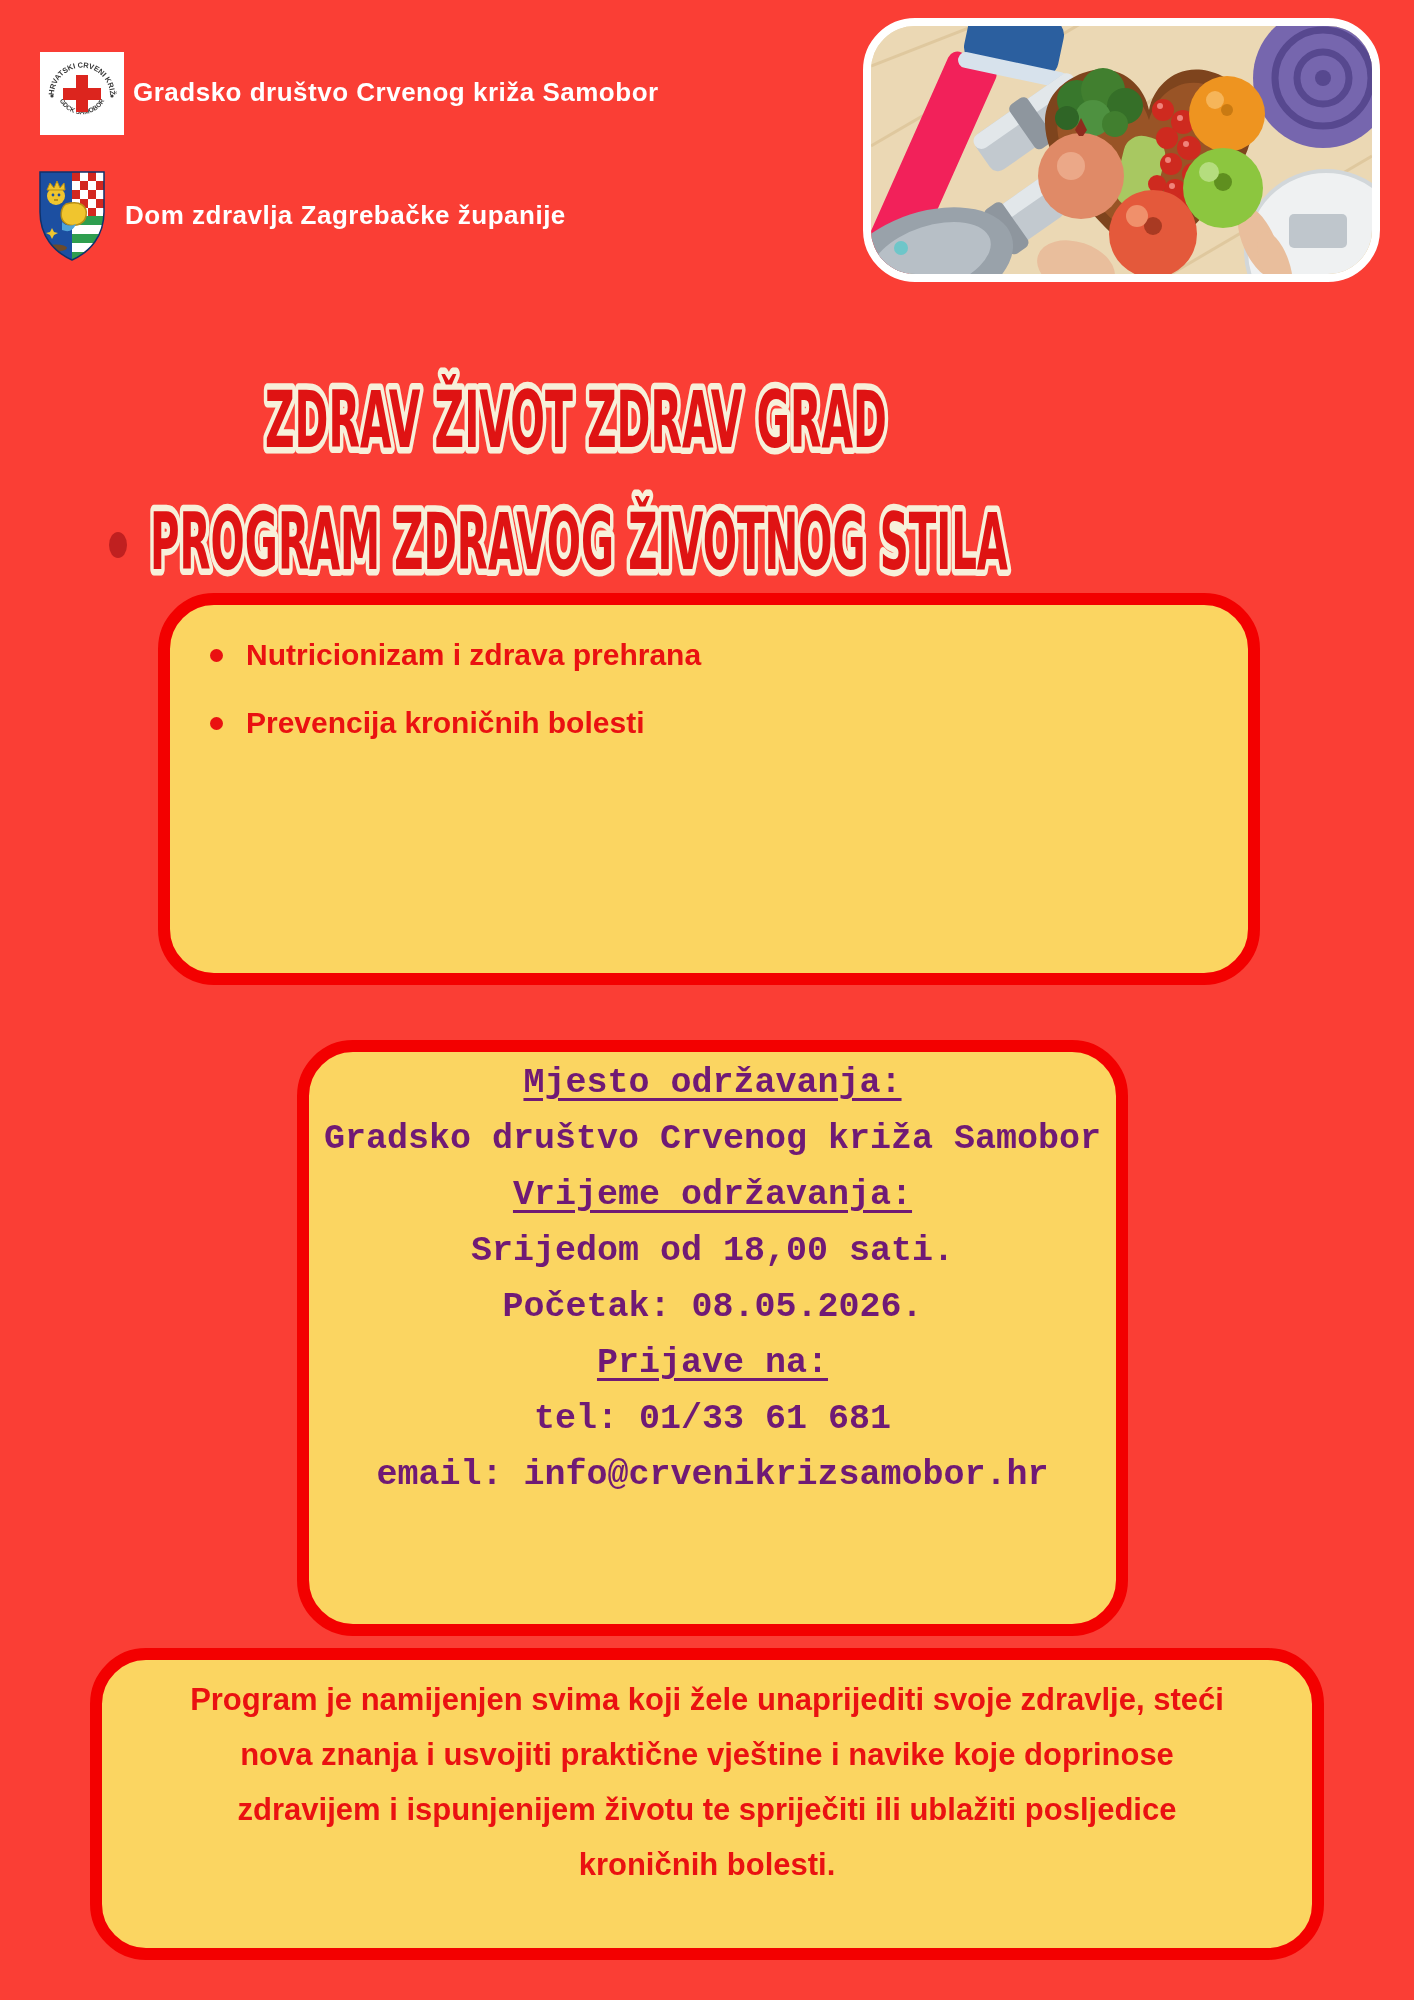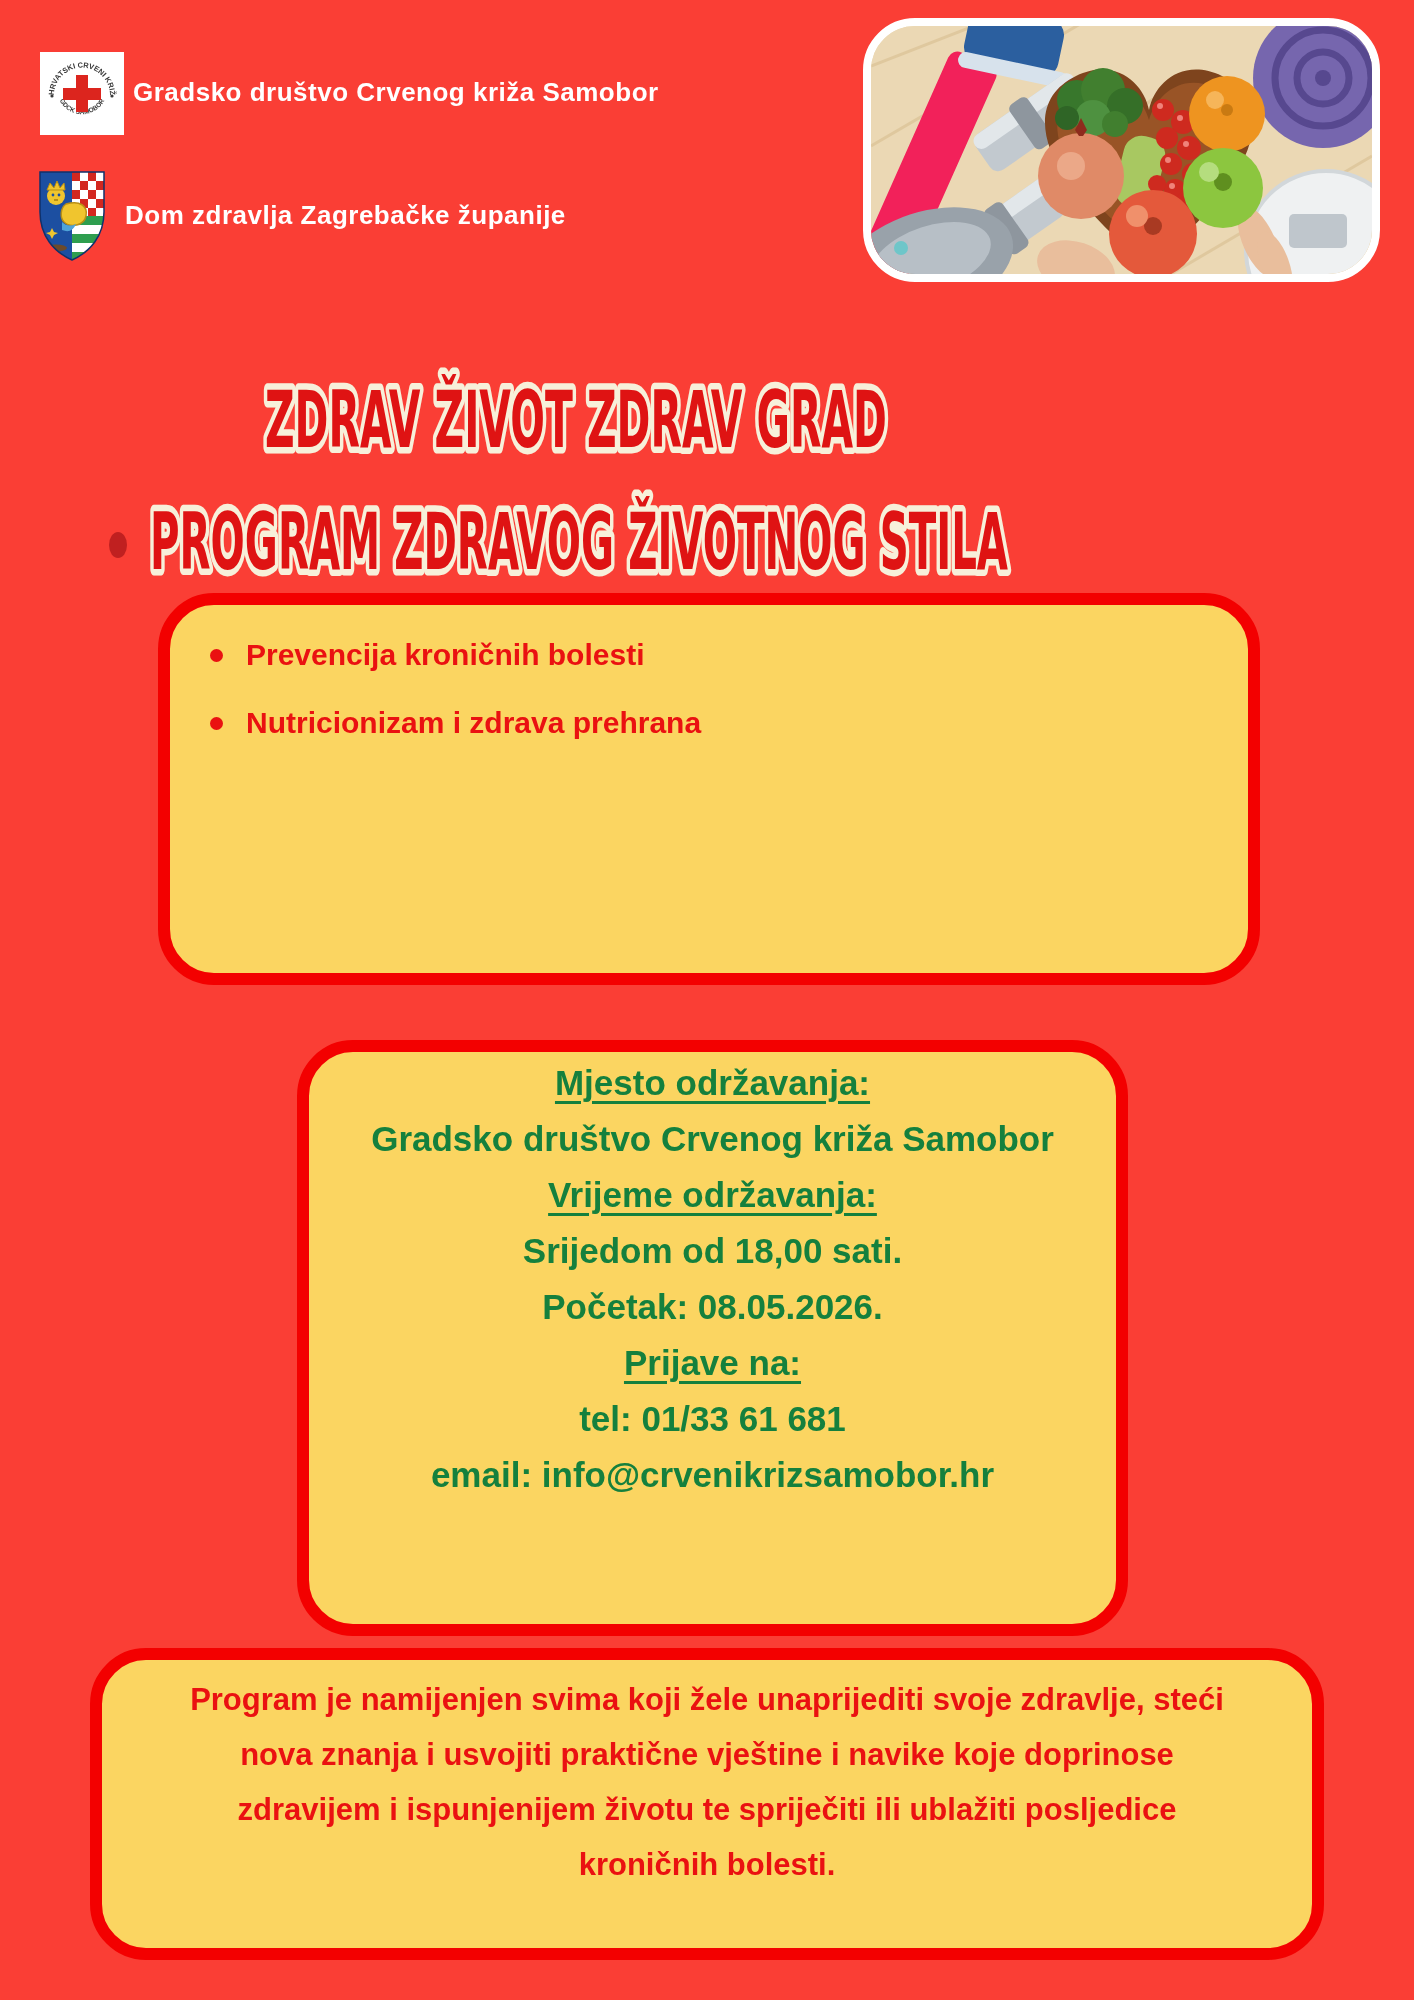--- a/index.html
+++ b/index.html
@@ -39,21 +39,21 @@
   .topics-list li{
     position:relative;font-size:30px;font-weight:700;color:#EA1111;
     line-height:68px;max-width:840px;
   }
   .topics-list li::before{
     content:"";position:absolute;left:-36px;top:28px;width:13px;height:13px;
     border-radius:50%;background:#EA1111;
   }
   .panel-details .inner{padding-top:3px;}
   .panel-details p{
-    margin:0;font-size:35px;font-weight:700;color:#15803d;line-height:56px;
+    margin:0;font-size:35px;font-weight:700;color:#701a75;line-height:56px;font-family:Liberation Mono, monospace;
   }
   .underl{
     text-decoration:underline;text-decoration-thickness:3px;text-underline-offset:6px;
   }
   .panel-about p{
     margin:0;padding:12px 70px 0;font-size:31px;font-weight:700;
     color:#EA1111;line-height:55px;
   }
 </style>
 </head>
@@ -250,22 +250,22 @@
 </div>
 
 <svg class="titles" width="1414" height="620">
   <ellipse cx="118" cy="545" rx="9" ry="13" fill="#C02020"></ellipse>
   <text class="display" x="265" y="447" textLength="622" lengthAdjust="spacingAndGlyphs">ZDRAV ŽIVOT ZDRAV GRAD</text>
   <text class="display" x="150" y="569" textLength="858" lengthAdjust="spacingAndGlyphs">PROGRAM  ZDRAVOG ŽIVOTNOG STILA</text>
 </svg>
 
 <div class="panel panel-topics">
   <ul class="topics-list">
+    <li>Nutricionizam i zdrava prehrana</li>
     <li>Prevencija kroničnih bolesti</li>
-    <li>Nutricionizam i zdrava prehrana</li>
   </ul>
 </div>
 
 <div class="panel panel-details">
   <div class="inner">
     <p class="underl">Mjesto održavanja:</p>
     <p>Gradsko društvo Crvenog križa Samobor</p>
     <p class="underl">Vrijeme održavanja:</p>
     <p>Srijedom od 18,00 sati.</p>
     <p>Početak: 08.05.2026.</p>

